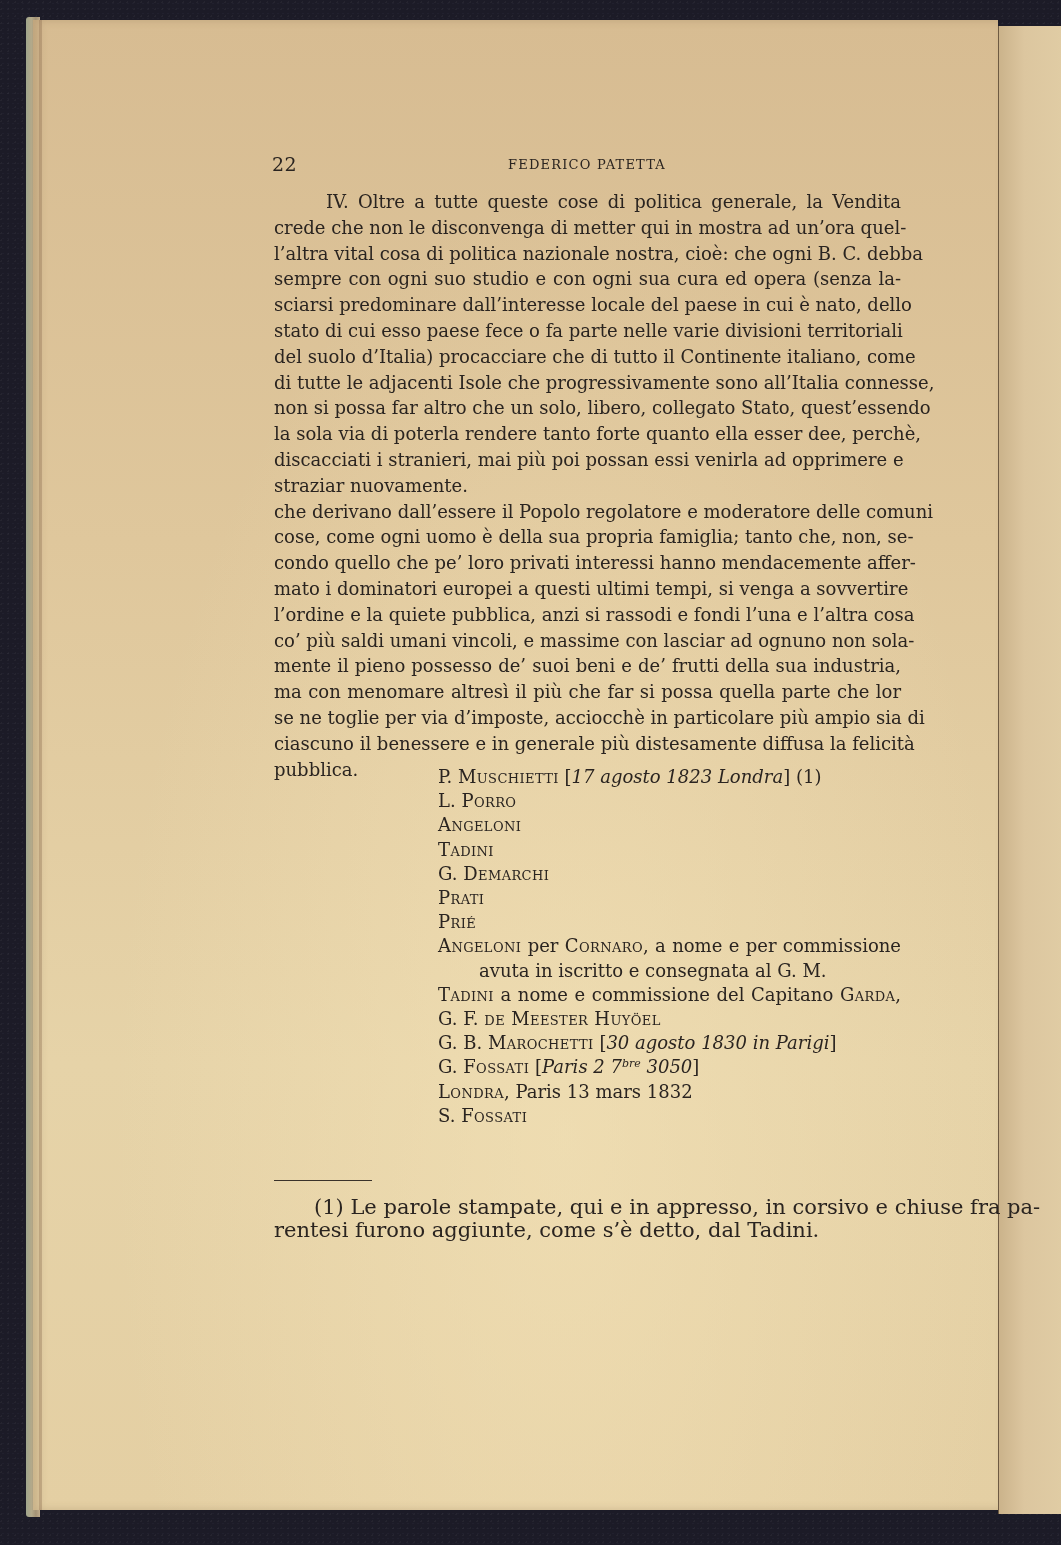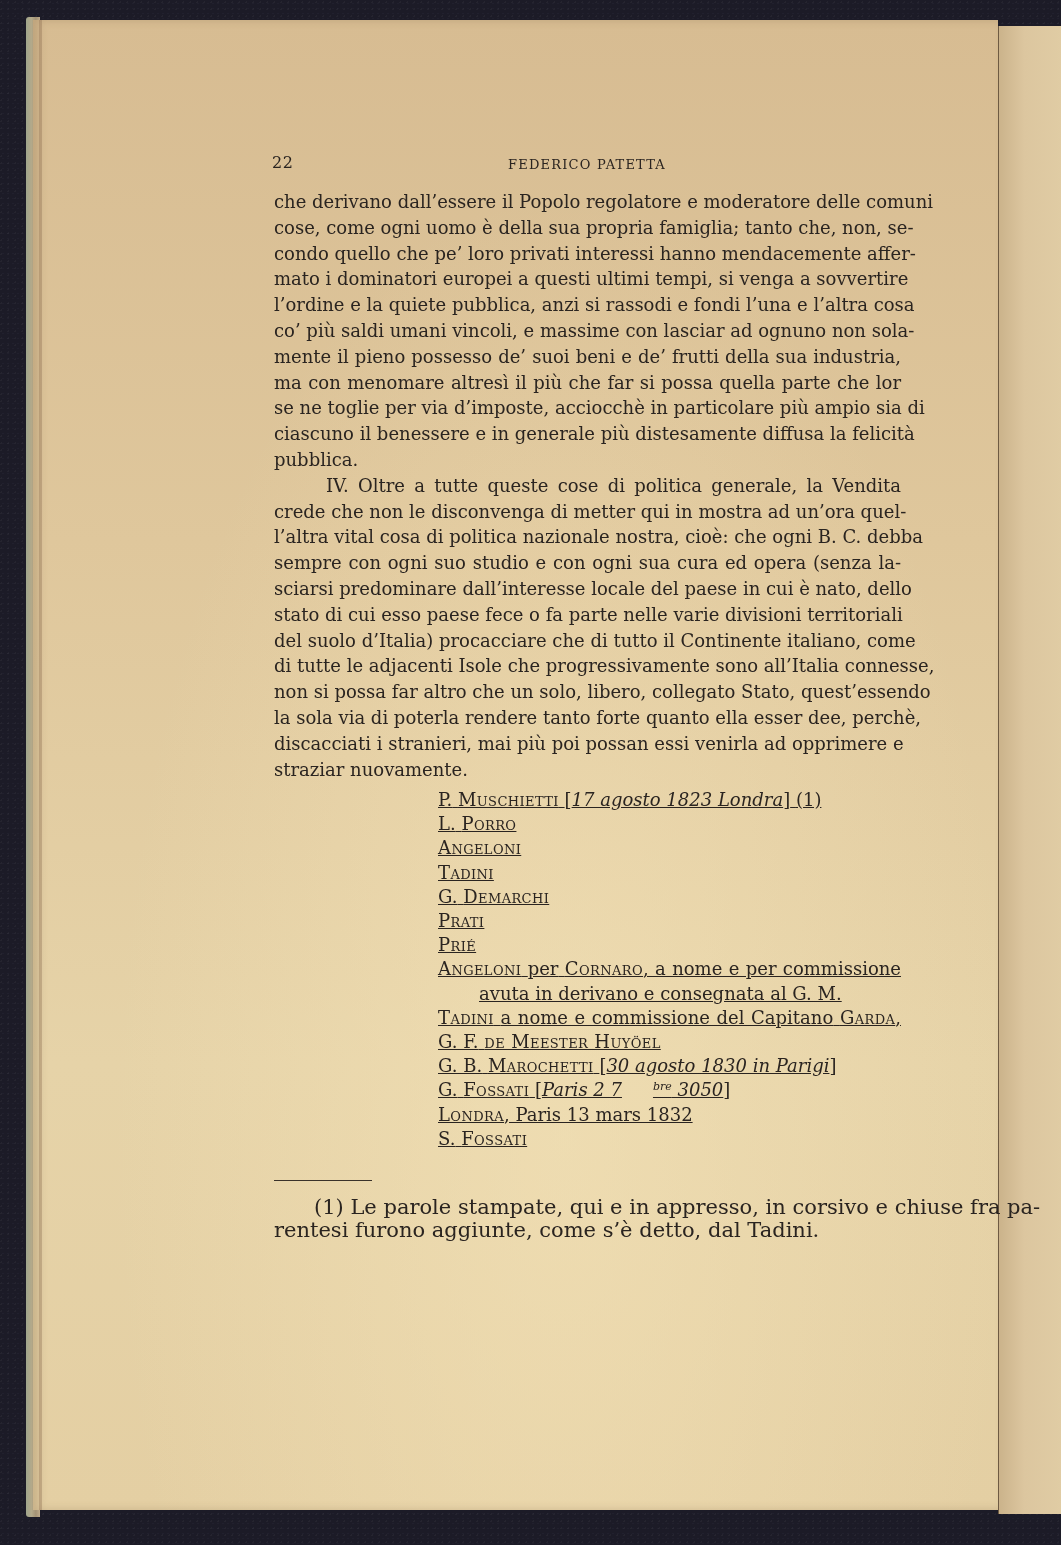--- a/index.html
+++ b/index.html
@@ -71,21 +71,21 @@
       position: absolute;
       top: 153px;
       left: 0;
       width: 627px;
       height: 24px;
     }
     .page-number {
       position: absolute;
       left: -2px;
       top: 0;
-      font-size: 16px;
+      font-size: 19px;
       letter-spacing: 0.5px;
     }
     .header-title {
       position: absolute;
       left: 234px;
       top: 4px;
       font-size: 13px;
       letter-spacing: 1.2px;
     }
     .body-text {
@@ -106,26 +106,25 @@
       overflow: visible;
     }
     .line.last {
       text-align-last: left;
     }
     .indent {
       padding-left: 52px;
     }
     .signatures {
       position: absolute;
-      top: 788px;
+      top: 765px;
       left: 164px;
       width: 463px;
       font-size: 18px;
       line-height: 24.2px;
-      text-decoration: underline;
     }
     .sig-line {
       display: block;
       white-space: nowrap;
     }
     .sig-line.justify {
       text-align: justify;
       text-align-last: justify;
     }
     .sig-cont {
@@ -138,21 +137,20 @@
       letter-spacing: 0.4px;
     }
     .it {
       font-style: italic;
     }
     sup {
       font-size: 11px;
       line-height: 0;
       vertical-align: 6px;
       font-style: italic;
-      margin-left: 31px;
     }
     .footnote-rule {
       position: absolute;
       top: 1180px;
       left: 0;
       width: 98px;
       height: 0;
       border-top: 1px solid #3a322a;
     }
     .footnotes {
@@ -183,59 +181,59 @@
 <div class="page"></div>
 
 <div class="content">
 
   <div class="running-head">
     <span class="page-number">22</span>
     <span class="header-title">FEDERICO PATETTA</span>
   </div>
 
   <div class="body-text">
-    <div>
-      <span class="line">che derivano dall’essere il Popolo regolatore e moderatore delle comuni</span>
-      <span class="line">cose, come ogni uomo è della sua propria famiglia; tanto che, non, se-</span>
-      <span class="line">condo quello che pe’ loro privati interessi hanno mendacemente affer-</span>
-      <span class="line">mato i dominatori europei a questi ultimi tempi, si venga a sovvertire</span>
-      <span class="line">l’ordine e la quiete pubblica, anzi si rassodi e fondi l’una e l’altra cosa</span>
-      <span class="line">co’ più saldi umani vincoli, e massime con lasciar ad ognuno non sola-</span>
-      <span class="line">mente il pieno possesso de’ suoi beni e de’ frutti della sua industria,</span>
-      <span class="line">ma con menomare altresì il più che far si possa quella parte che lor</span>
-      <span class="line">se ne toglie per via d’imposte, acciocchè in particolare più ampio sia di</span>
-      <span class="line">ciascuno il benessere e in generale più distesamente diffusa la felicità</span>
-      <span class="line last">pubblica.</span>
-    </div>
     <div>
       <span class="line indent">IV. Oltre a tutte queste cose di politica generale, la Vendita</span>
       <span class="line">crede che non le disconvenga di metter qui in mostra ad un’ora quel-</span>
       <span class="line">l’altra vital cosa di politica nazionale nostra, cioè: che ogni B. C. debba</span>
       <span class="line">sempre con ogni suo studio e con ogni sua cura ed opera (senza la-</span>
       <span class="line">sciarsi predominare dall’interesse locale del paese in cui è nato, dello</span>
       <span class="line">stato di cui esso paese fece o fa parte nelle varie divisioni territoriali</span>
       <span class="line">del suolo d’Italia) procacciare che di tutto il Continente italiano, come</span>
       <span class="line">di tutte le adjacenti Isole che progressivamente sono all’Italia connesse,</span>
       <span class="line">non si possa far altro che un solo, libero, collegato Stato, quest’essendo</span>
       <span class="line">la sola via di poterla rendere tanto forte quanto ella esser dee, perchè,</span>
       <span class="line">discacciati i stranieri, mai più poi possan essi venirla ad opprimere e</span>
       <span class="line last">straziar nuovamente.</span>
     </div>
+    <div>
+      <span class="line">che derivano dall’essere il Popolo regolatore e moderatore delle comuni</span>
+      <span class="line">cose, come ogni uomo è della sua propria famiglia; tanto che, non, se-</span>
+      <span class="line">condo quello che pe’ loro privati interessi hanno mendacemente affer-</span>
+      <span class="line">mato i dominatori europei a questi ultimi tempi, si venga a sovvertire</span>
+      <span class="line">l’ordine e la quiete pubblica, anzi si rassodi e fondi l’una e l’altra cosa</span>
+      <span class="line">co’ più saldi umani vincoli, e massime con lasciar ad ognuno non sola-</span>
+      <span class="line">mente il pieno possesso de’ suoi beni e de’ frutti della sua industria,</span>
+      <span class="line">ma con menomare altresì il più che far si possa quella parte che lor</span>
+      <span class="line">se ne toglie per via d’imposte, acciocchè in particolare più ampio sia di</span>
+      <span class="line">ciascuno il benessere e in generale più distesamente diffusa la felicità</span>
+      <span class="line last">pubblica.</span>
+    </div>
   </div>
 
   <div class="signatures">
     <span class="sig-line"><span>P.</span> <span class="sc">Muschietti</span> <span>[</span><span class="it">17 agosto 1823 Londra</span><span>]</span> <span>(1)</span></span>
     <span class="sig-line"><span>L.</span> <span class="sc">Porro</span></span>
     <span class="sig-line"><span class="sc">Angeloni</span></span>
     <span class="sig-line"><span class="sc">Tadini</span></span>
     <span class="sig-line"><span>G.</span> <span class="sc">Demarchi</span></span>
     <span class="sig-line"><span class="sc">Prati</span></span>
     <span class="sig-line"><span class="sc">Prié</span></span>
     <span class="sig-line justify"><span class="sc">Angeloni</span> <span>per</span> <span class="sc">Cornaro</span><span>, a nome e per commissione</span></span>
-    <span class="sig-cont">avuta in derivano e consegnata al G. M.</span>
+    <span class="sig-cont">avuta in iscritto e consegnata al G. M.</span>
     <span class="sig-line justify"><span class="sc">Tadini</span> <span>a nome e commissione del Capitano</span> <span class="sc">Garda</span><span>,</span></span>
     <span class="sig-line"><span>G. F.</span> <span class="sc">de Meester Huyöel</span></span>
     <span class="sig-line"><span>G. B.</span> <span class="sc">Marochetti</span> <span>[</span><span class="it">30 agosto 1830 in Parigi</span><span>]</span></span>
     <span class="sig-line"><span>G.</span> <span class="sc">Fossati</span> <span>[</span><span class="it">Paris 2 7</span><sup>bre</sup><span class="it"> 3050</span><span>]</span></span>
     <span class="sig-line"><span class="sc">Londra</span><span>, Paris 13 mars 1832</span></span>
     <span class="sig-line"><span>S.</span> <span class="sc">Fossati</span></span>
   </div>
 
   <div class="footnote-rule"></div>
 

